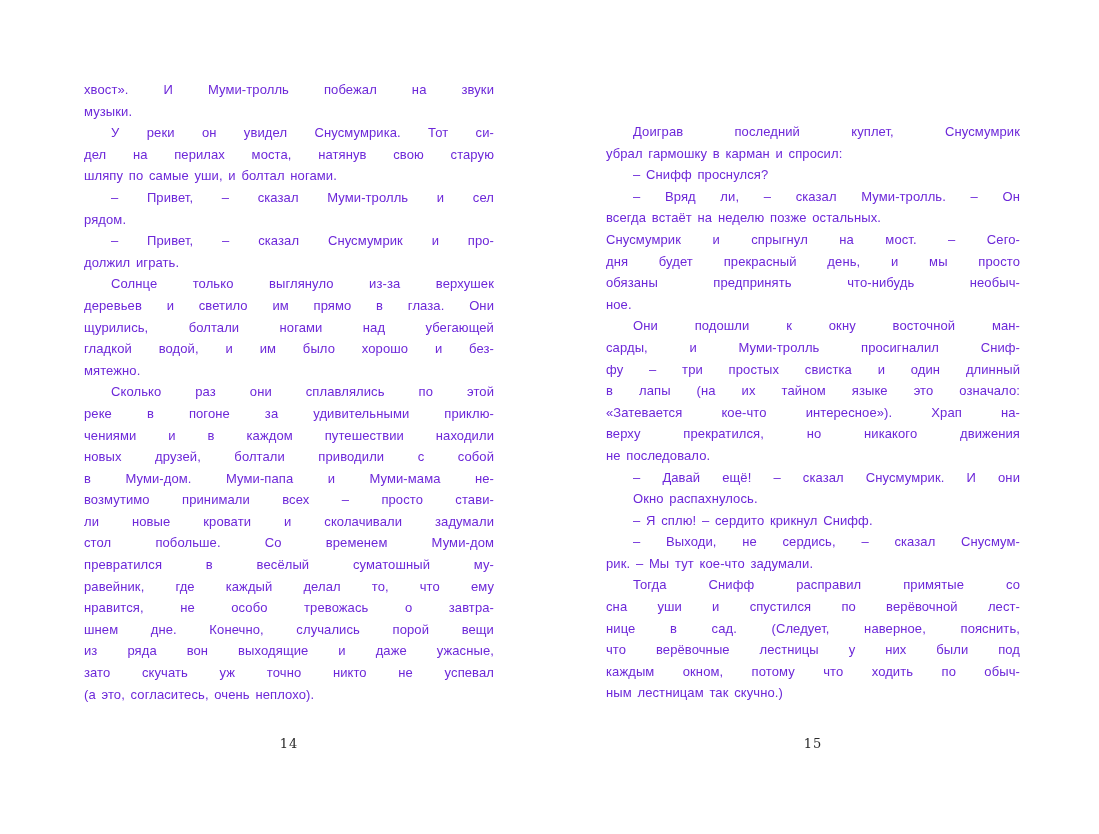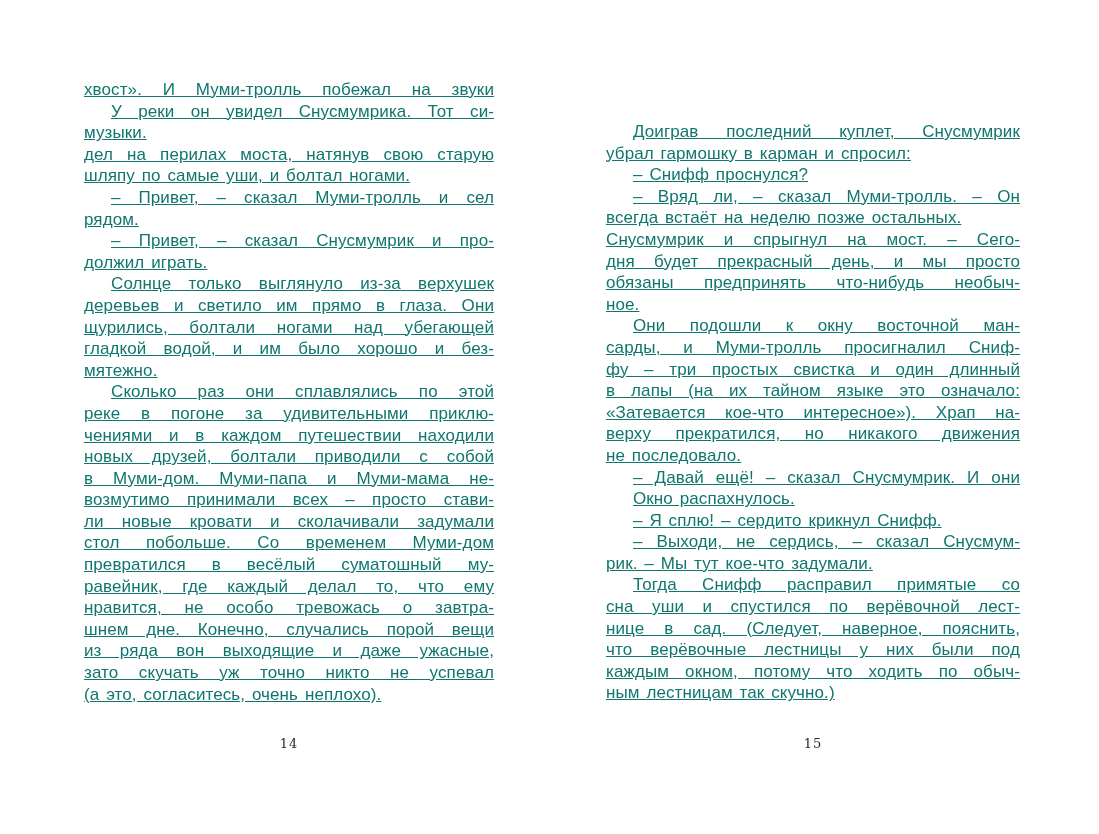--- a/index.html
+++ b/index.html
@@ -15,25 +15,24 @@
     font-family: "Liberation Sans", sans-serif;
   }
   .spread {
     position: absolute;
     inset: 0;
     background: #ffffff;
   }
   .textcol {
     position: absolute;
     top: 79px;
-    font-size: 17px;
+    font-size: 13px;
     line-height: 21.6px;
-    color: #0f766e;
+    color: #6d28d9;
     letter-spacing: 0.1px;
-    text-decoration: underline;
   }
   #col-left  { left: 84px;  width: 410px; }
   #col-right { left: 606px; width: 414px; margin-top: 42px; }
 
   
   .line {
     text-align: justify;
     text-align-last: justify;
     white-space: normal;
     word-spacing: 1px;
@@ -58,22 +57,22 @@
   #pn-right { left: 606px; width: 414px; }
 </style>
 </head>
 <body>
 
 <div class="spread">
 
   <div>
     <div id="col-left" class="textcol">
         <div class="line">хвост». И Муми-тролль побежал на звуки</div>
+        <div class="line e">музыки.</div>
         <div class="line i">У реки он увидел Снусмумрика. Тот си-</div>
-        <div class="line e">музыки.</div>
         <div class="line">дел на перилах моста, натянув свою старую</div>
         <div class="line e">шляпу по самые уши, и болтал ногами.</div>
         <div class="line i">– Привет, – сказал Муми-тролль и сел</div>
         <div class="line e">рядом.</div>
         <div class="line i">– Привет, – сказал Снусмумрик и про-</div>
         <div class="line e">должил играть.</div>
         <div class="line i">Солнце только выглянуло из-за верхушек</div>
         <div class="line">деревьев и светило им прямо в глаза. Они</div>
         <div class="line">щурились, болтали ногами над убегающей</div>
         <div class="line">гладкой водой, и им было хорошо и без-</div>

